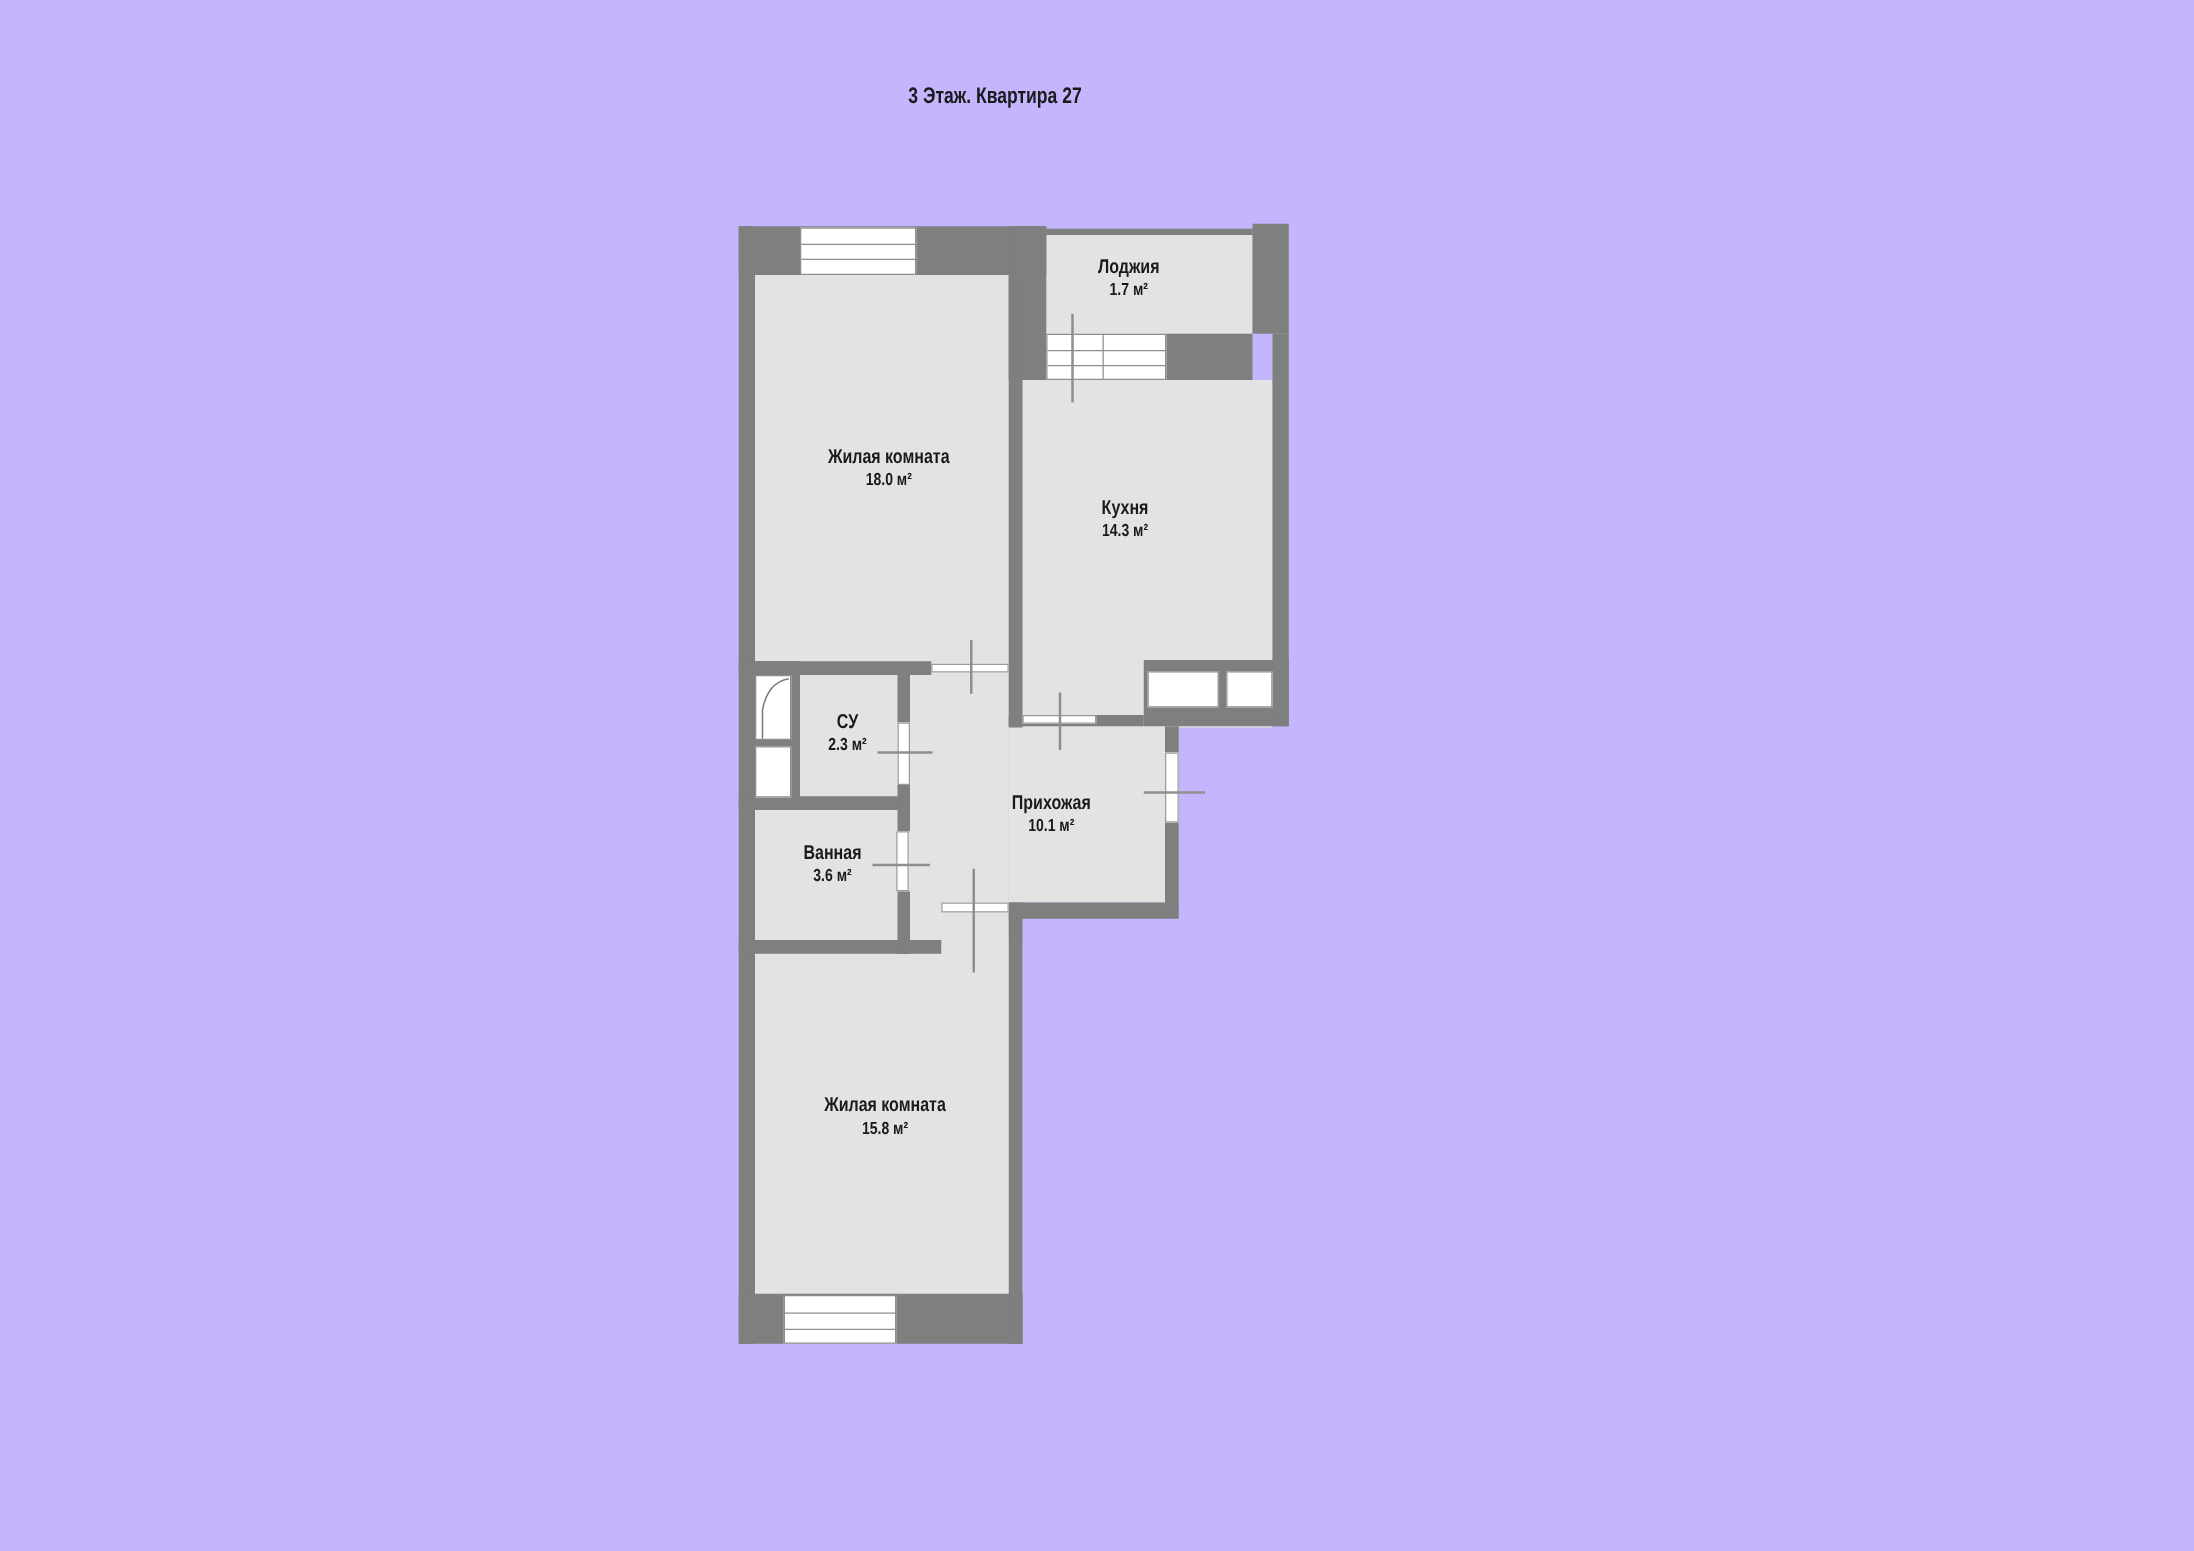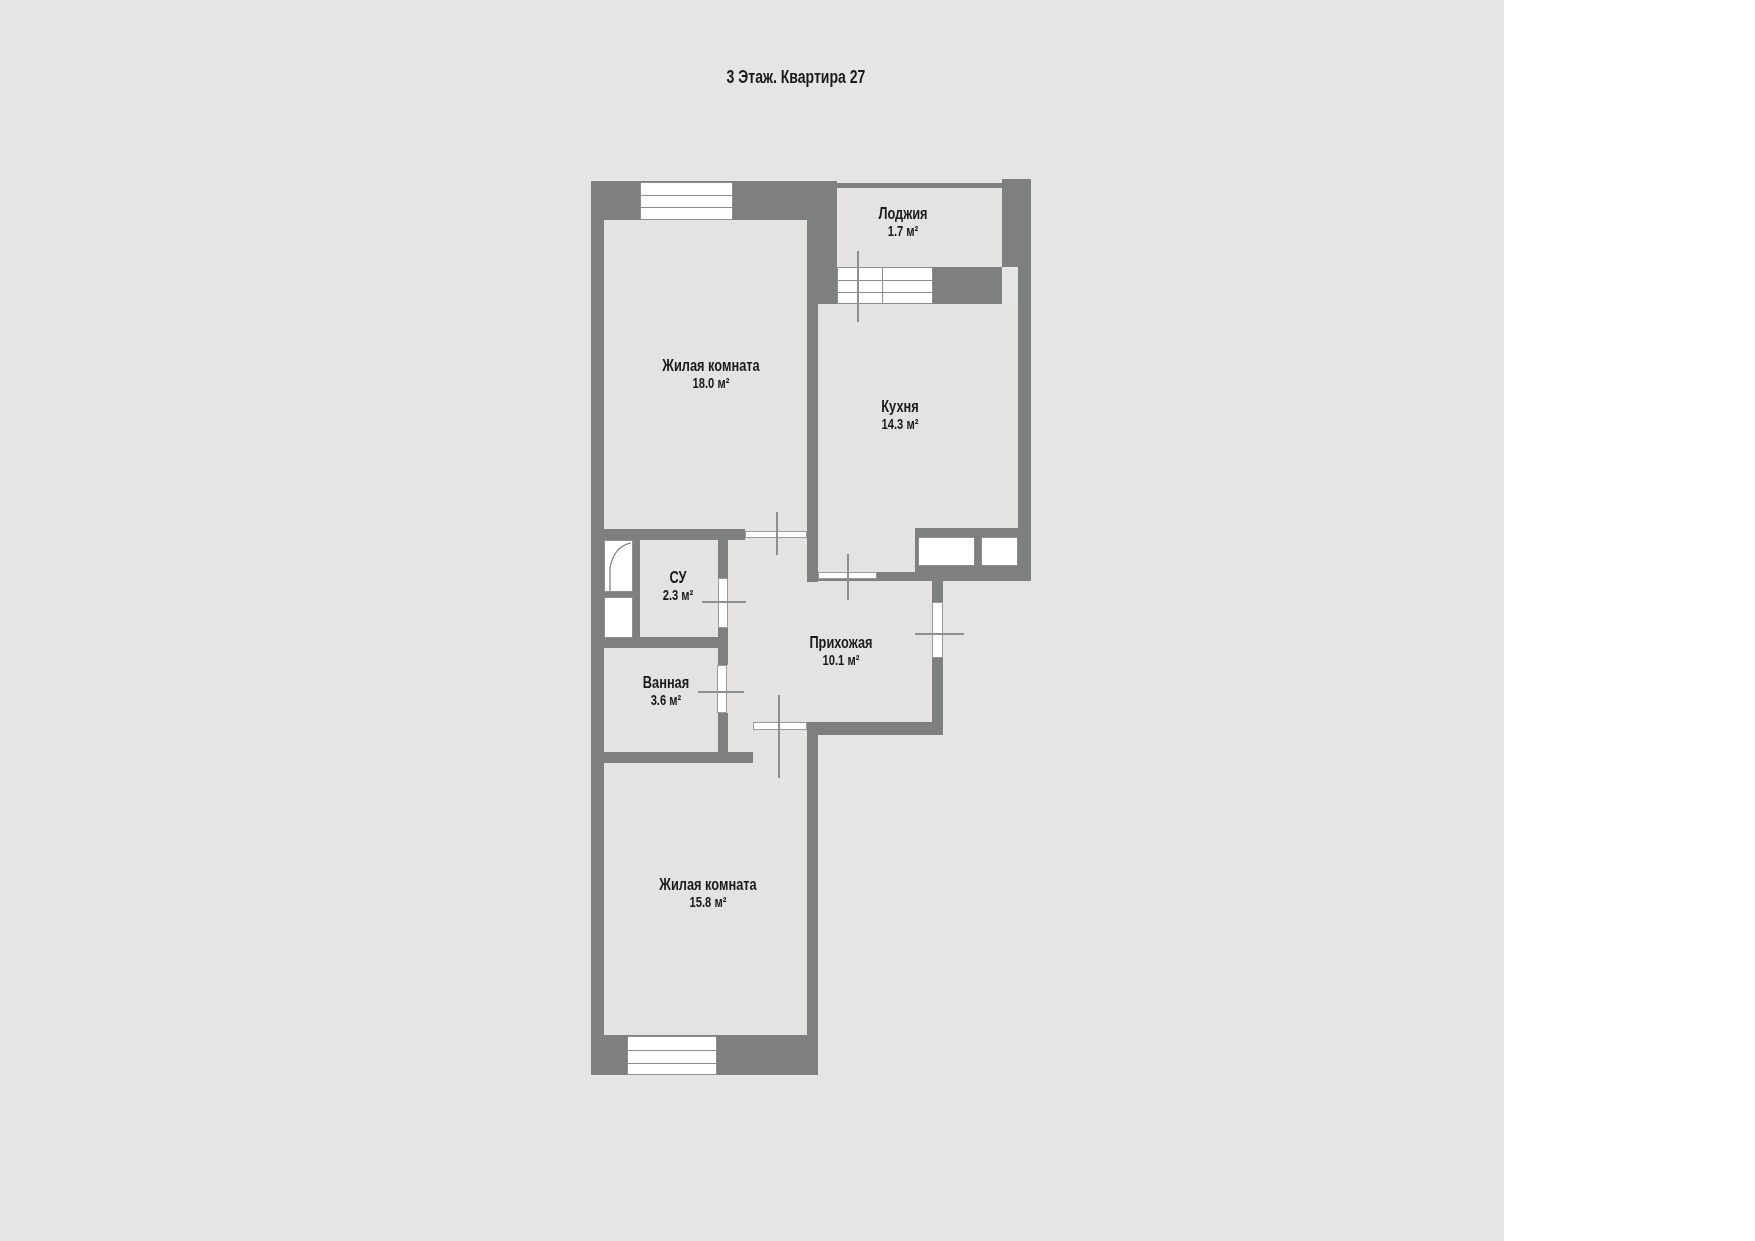--- a/index.html
+++ b/index.html
@@ -4,21 +4,21 @@
 <style>
   :root{
     --wall:#7e7f7f;
     --floor:#e4e3e1;
     --line:#8f8f8f;
     --frame:#8d8d8d;
     --text:#1a1a1a;
   }
   html,body{margin:0;padding:0;background:#fff;}
   .canvas{
-    position:relative;width:1504px;height:1241px;background:#e5e5e5;overflow:hidden;
+    position:relative;width:1755px;height:1241px;background:#c4b5fd;overflow:hidden;
     font-family:"Liberation Sans","DejaVu Sans",sans-serif;
   }
   .title{
     position:absolute;transform:translate(-50%,-50%) scaleX(.78);
     font-size:18px;font-weight:bold;color:var(--text);white-space:nowrap;
   }
   .f{position:absolute;background:var(--floor);}
   .w{position:absolute;background:var(--wall);}
   .win{position:absolute;background:#fff;border:1px solid var(--frame);box-sizing:border-box;}
   .hl{position:absolute;left:0;right:0;height:1px;background:var(--frame);}

